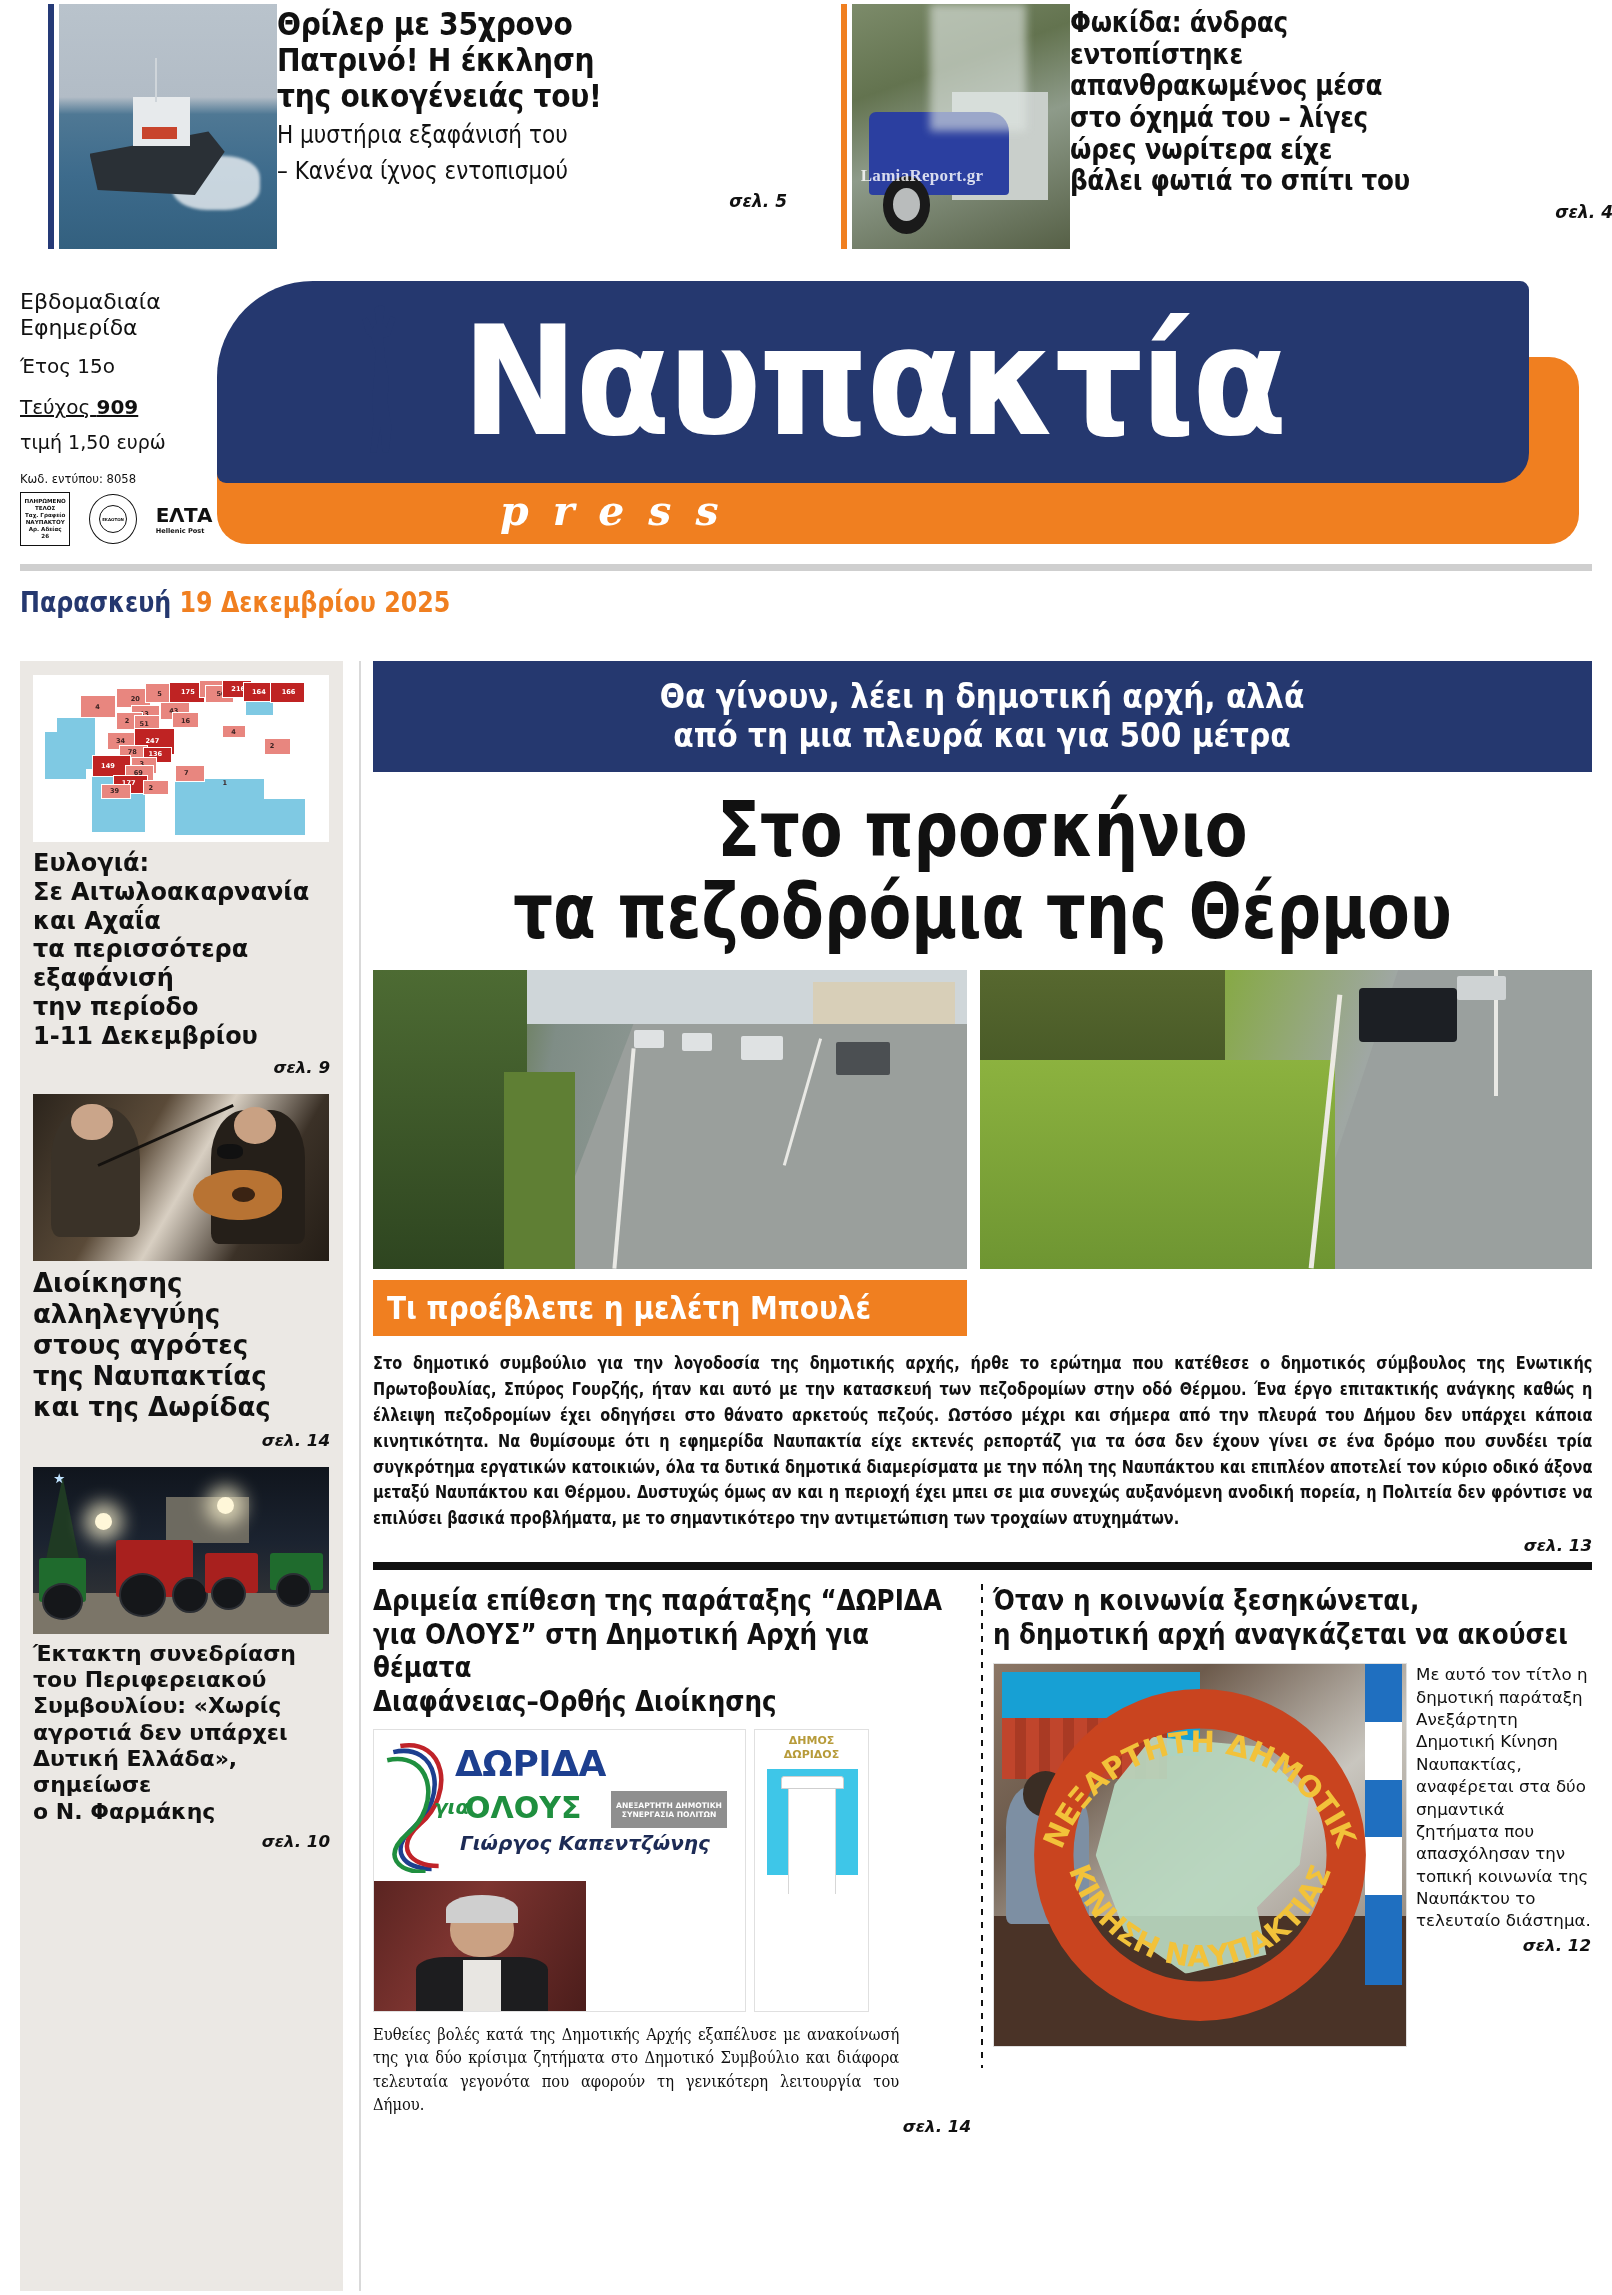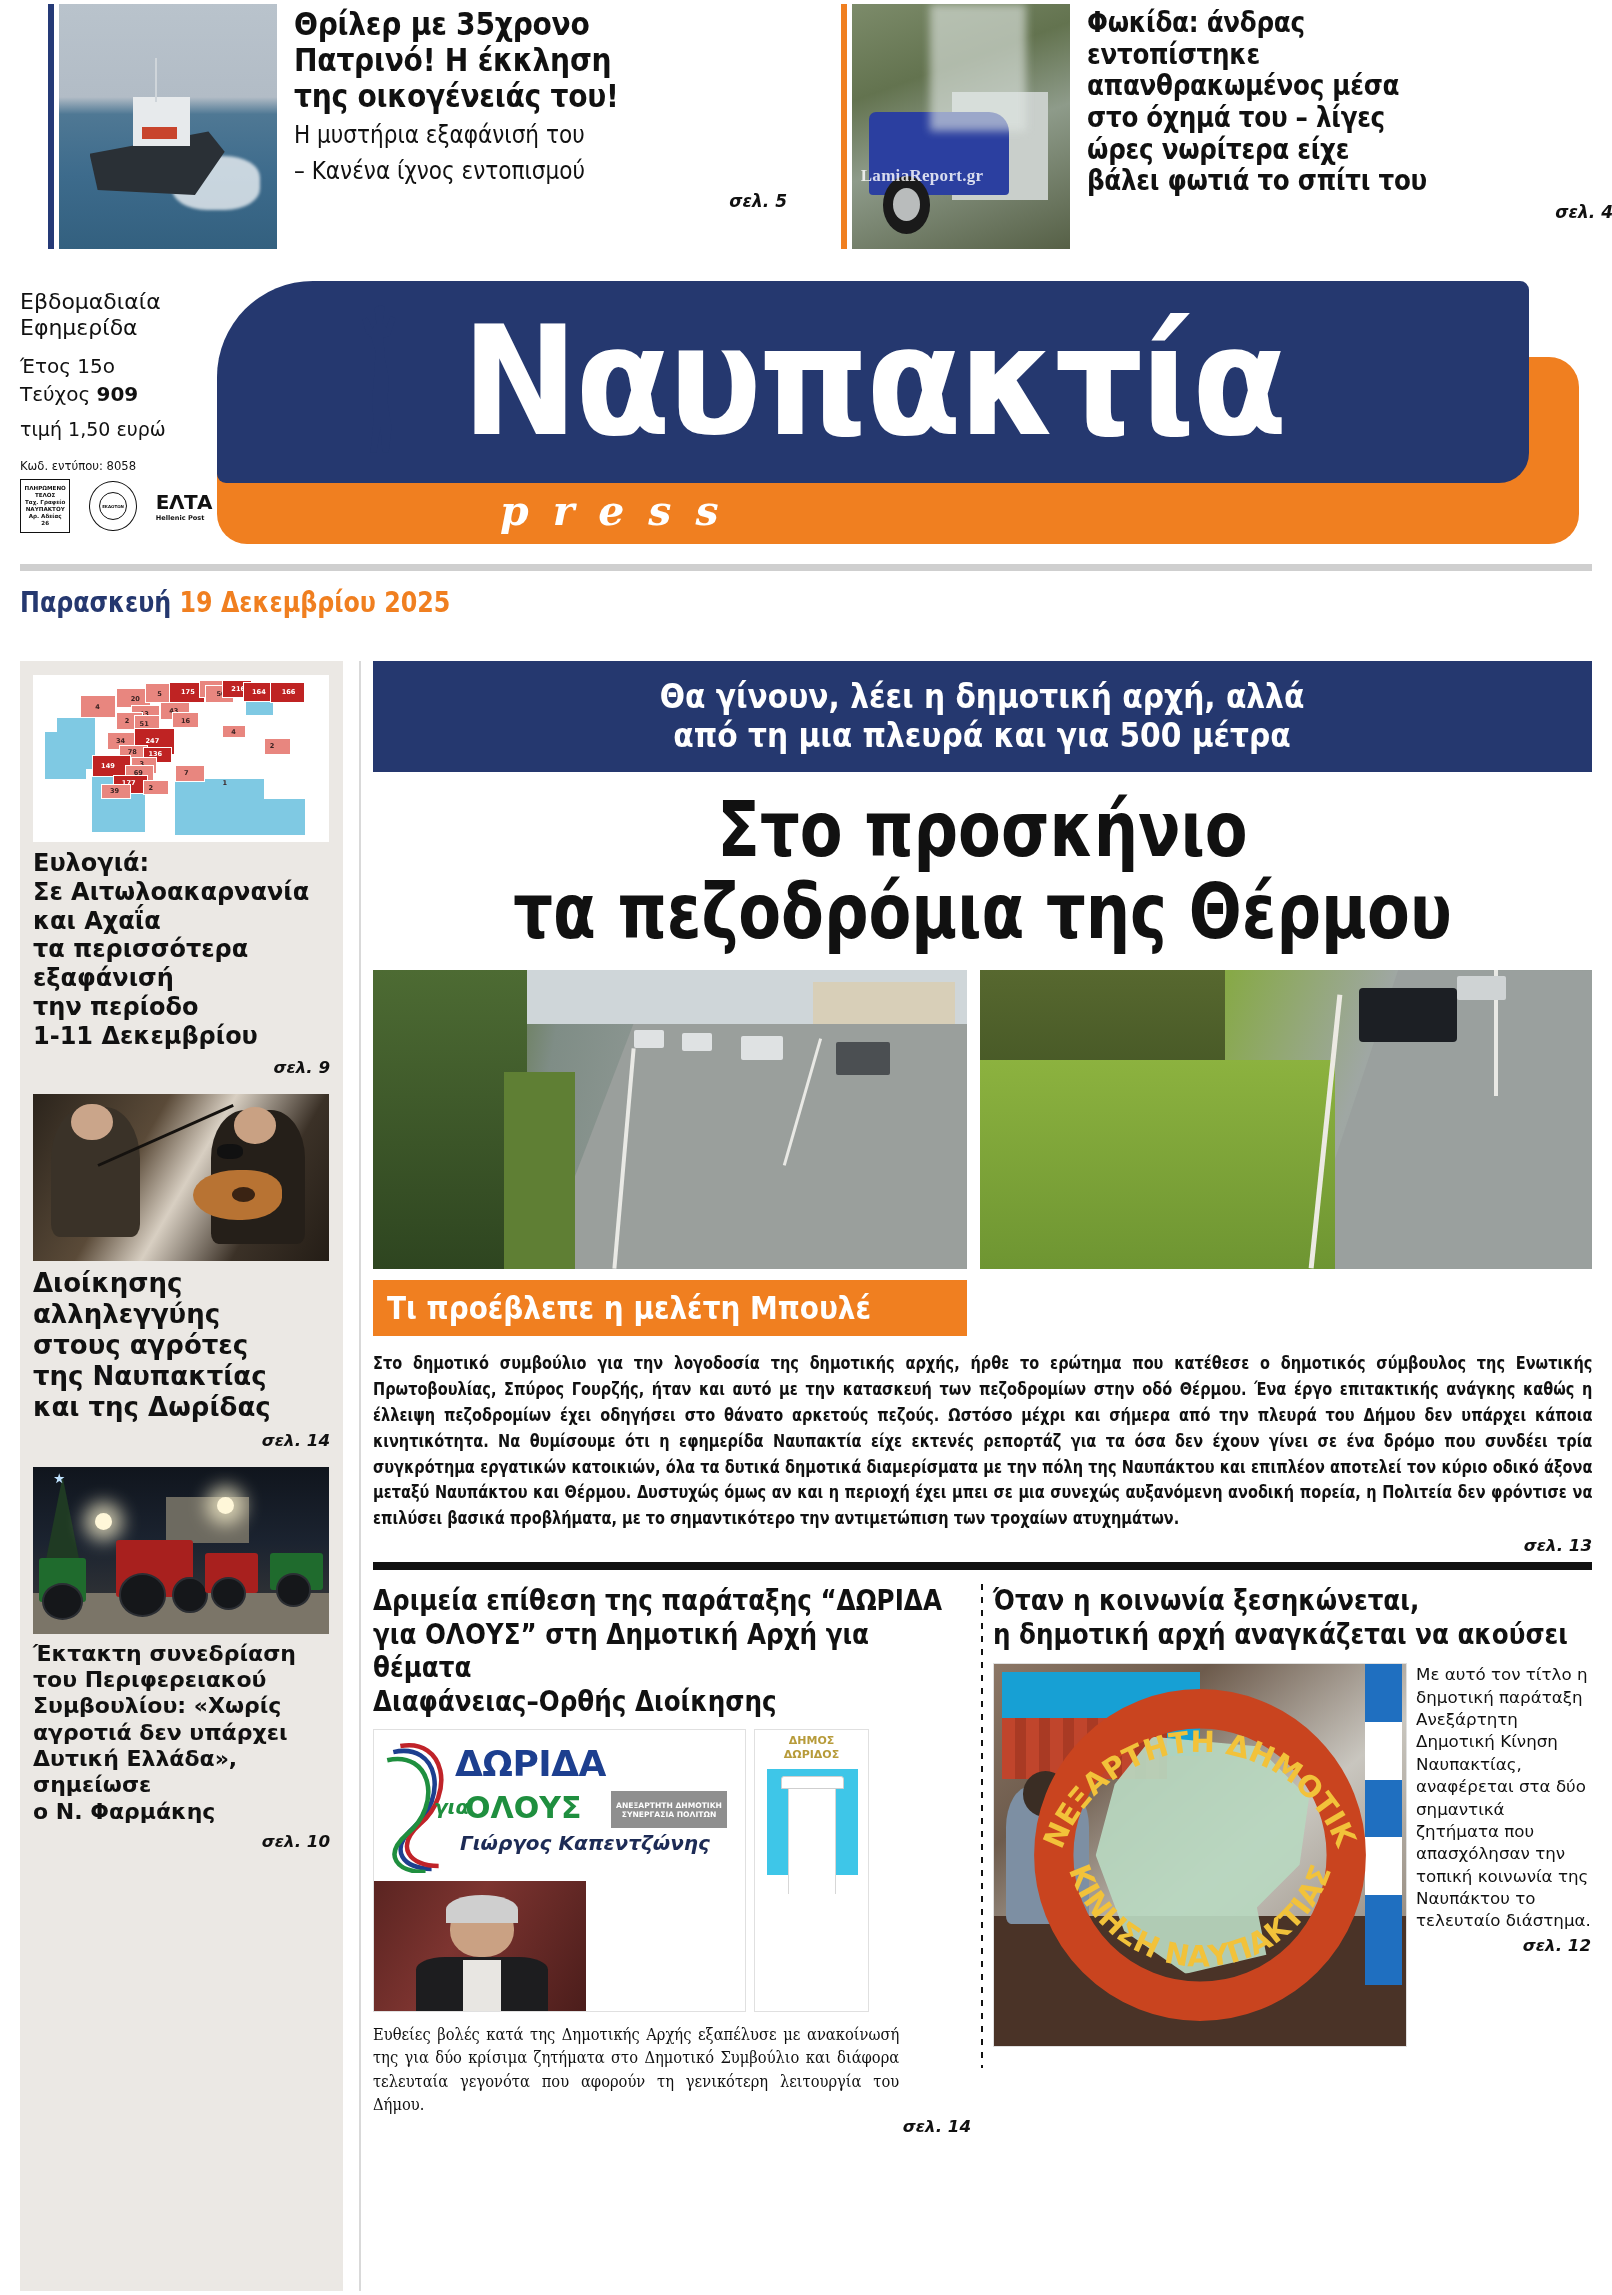--- a/index.html
+++ b/index.html
@@ -17,21 +17,21 @@
   .teaser { position:relative; display:flex; align-items:flex-start; }
   .teaser-left { left:0; width:787px; padding-left:48px; padding-top:4px; }
   .teaser-right { width:826px; padding-left:54px; padding-top:4px; }
 
   .teaser-photo-wrap { position:relative; flex:0 0 auto; }
   .teaser-rule { position:absolute; left:0; top:0; width:5.6px; height:100%; }
   .rule-navy { background:#253a77; }
   .rule-orange { background:#f07f20; }
   .teaser-photo { width:218px; height:245px; margin-left:11px; display:block; }
 
-  .teaser-text { padding-left:17px; padding-top:3px; flex:1 1 auto; }
+  .teaser-text { padding-top:3px; flex:1 1 auto; }
   .teaser-head {
     font-family:"DejaVu Sans","Liberation Sans",sans-serif;
     font-weight:bold; font-size:32px; line-height:1.12;
     color:#111; letter-spacing:-0.3px;
     transform: scaleX(0.88); transform-origin: left center;
   }
   .teaser-sub {
     margin-top:7px;
     font-family:"DejaVu Sans","Liberation Sans",sans-serif;
     font-weight:normal; font-size:24px; line-height:1.2; color:#111;
@@ -57,21 +57,21 @@
   .car-wheel::after{content:"";position:absolute;left:22%;top:22%;width:56%;height:56%;background:#b9bcbc;border-radius:50%;}
   .car-smoke { position:absolute; left:36%; top:0%; width:44%; height:52%; background:rgba(225,230,228,0.62); filter:blur(4px); }
   .car-wm { position:absolute; left:4%; top:66%; font-size:17px; font-weight:bold; color:rgba(255,255,255,0.82);
             font-family:"Liberation Serif", serif; letter-spacing:0.3px; }
 
   
   .masthead { position:absolute; left:0; top:277px; width:1613px; height:283px; }
   .mh-left { position:absolute; left:20px; top:12px; width:192px; }
   .mh-l1 { font-size:22px; line-height:1.18; color:#111; font-family:"DejaVu Sans","Liberation Sans",sans-serif; }
   .mh-l2 { font-size:20px; margin-top:13px; color:#111; }
-  .mh-l3 { font-size:20px; margin-top:4px; color:#111; }
+  .mh-l3 { font-size:20px; margin-top:17px; color:#111;text-decoration:underline; }
   .mh-l3 b { font-weight:bold; }
   .mh-l4 { font-size:19px; margin-top:12px; color:#111; }
   .mh-code { font-size:11.6px; margin-top:19px; color:#111; }
   .mh-stamps { display:flex; align-items:center; gap:19px; margin-top:6px; }
   .stamp-box { width:53px; height:54px; border:1.5px solid #111; font-size:5.6px; line-height:1.25; text-align:center;
                display:flex; flex-direction:column; justify-content:center; font-weight:bold; color:#111;padding:1px;}
   .stamp-circle { width:50px; height:50px; border-radius:50%; border:1.5px solid #111; display:flex;align-items:center;justify-content:center;
                   font-size:4.5px; text-align:center; font-weight:bold; color:#111; }
   .stamp-circle span{ display:block; width:28px; height:28px; border:1px solid #111; border-radius:50%; line-height:28px; font-size:4px;}
   .stamp-elta { display:flex; flex-direction:column; align-items:flex-start; }

